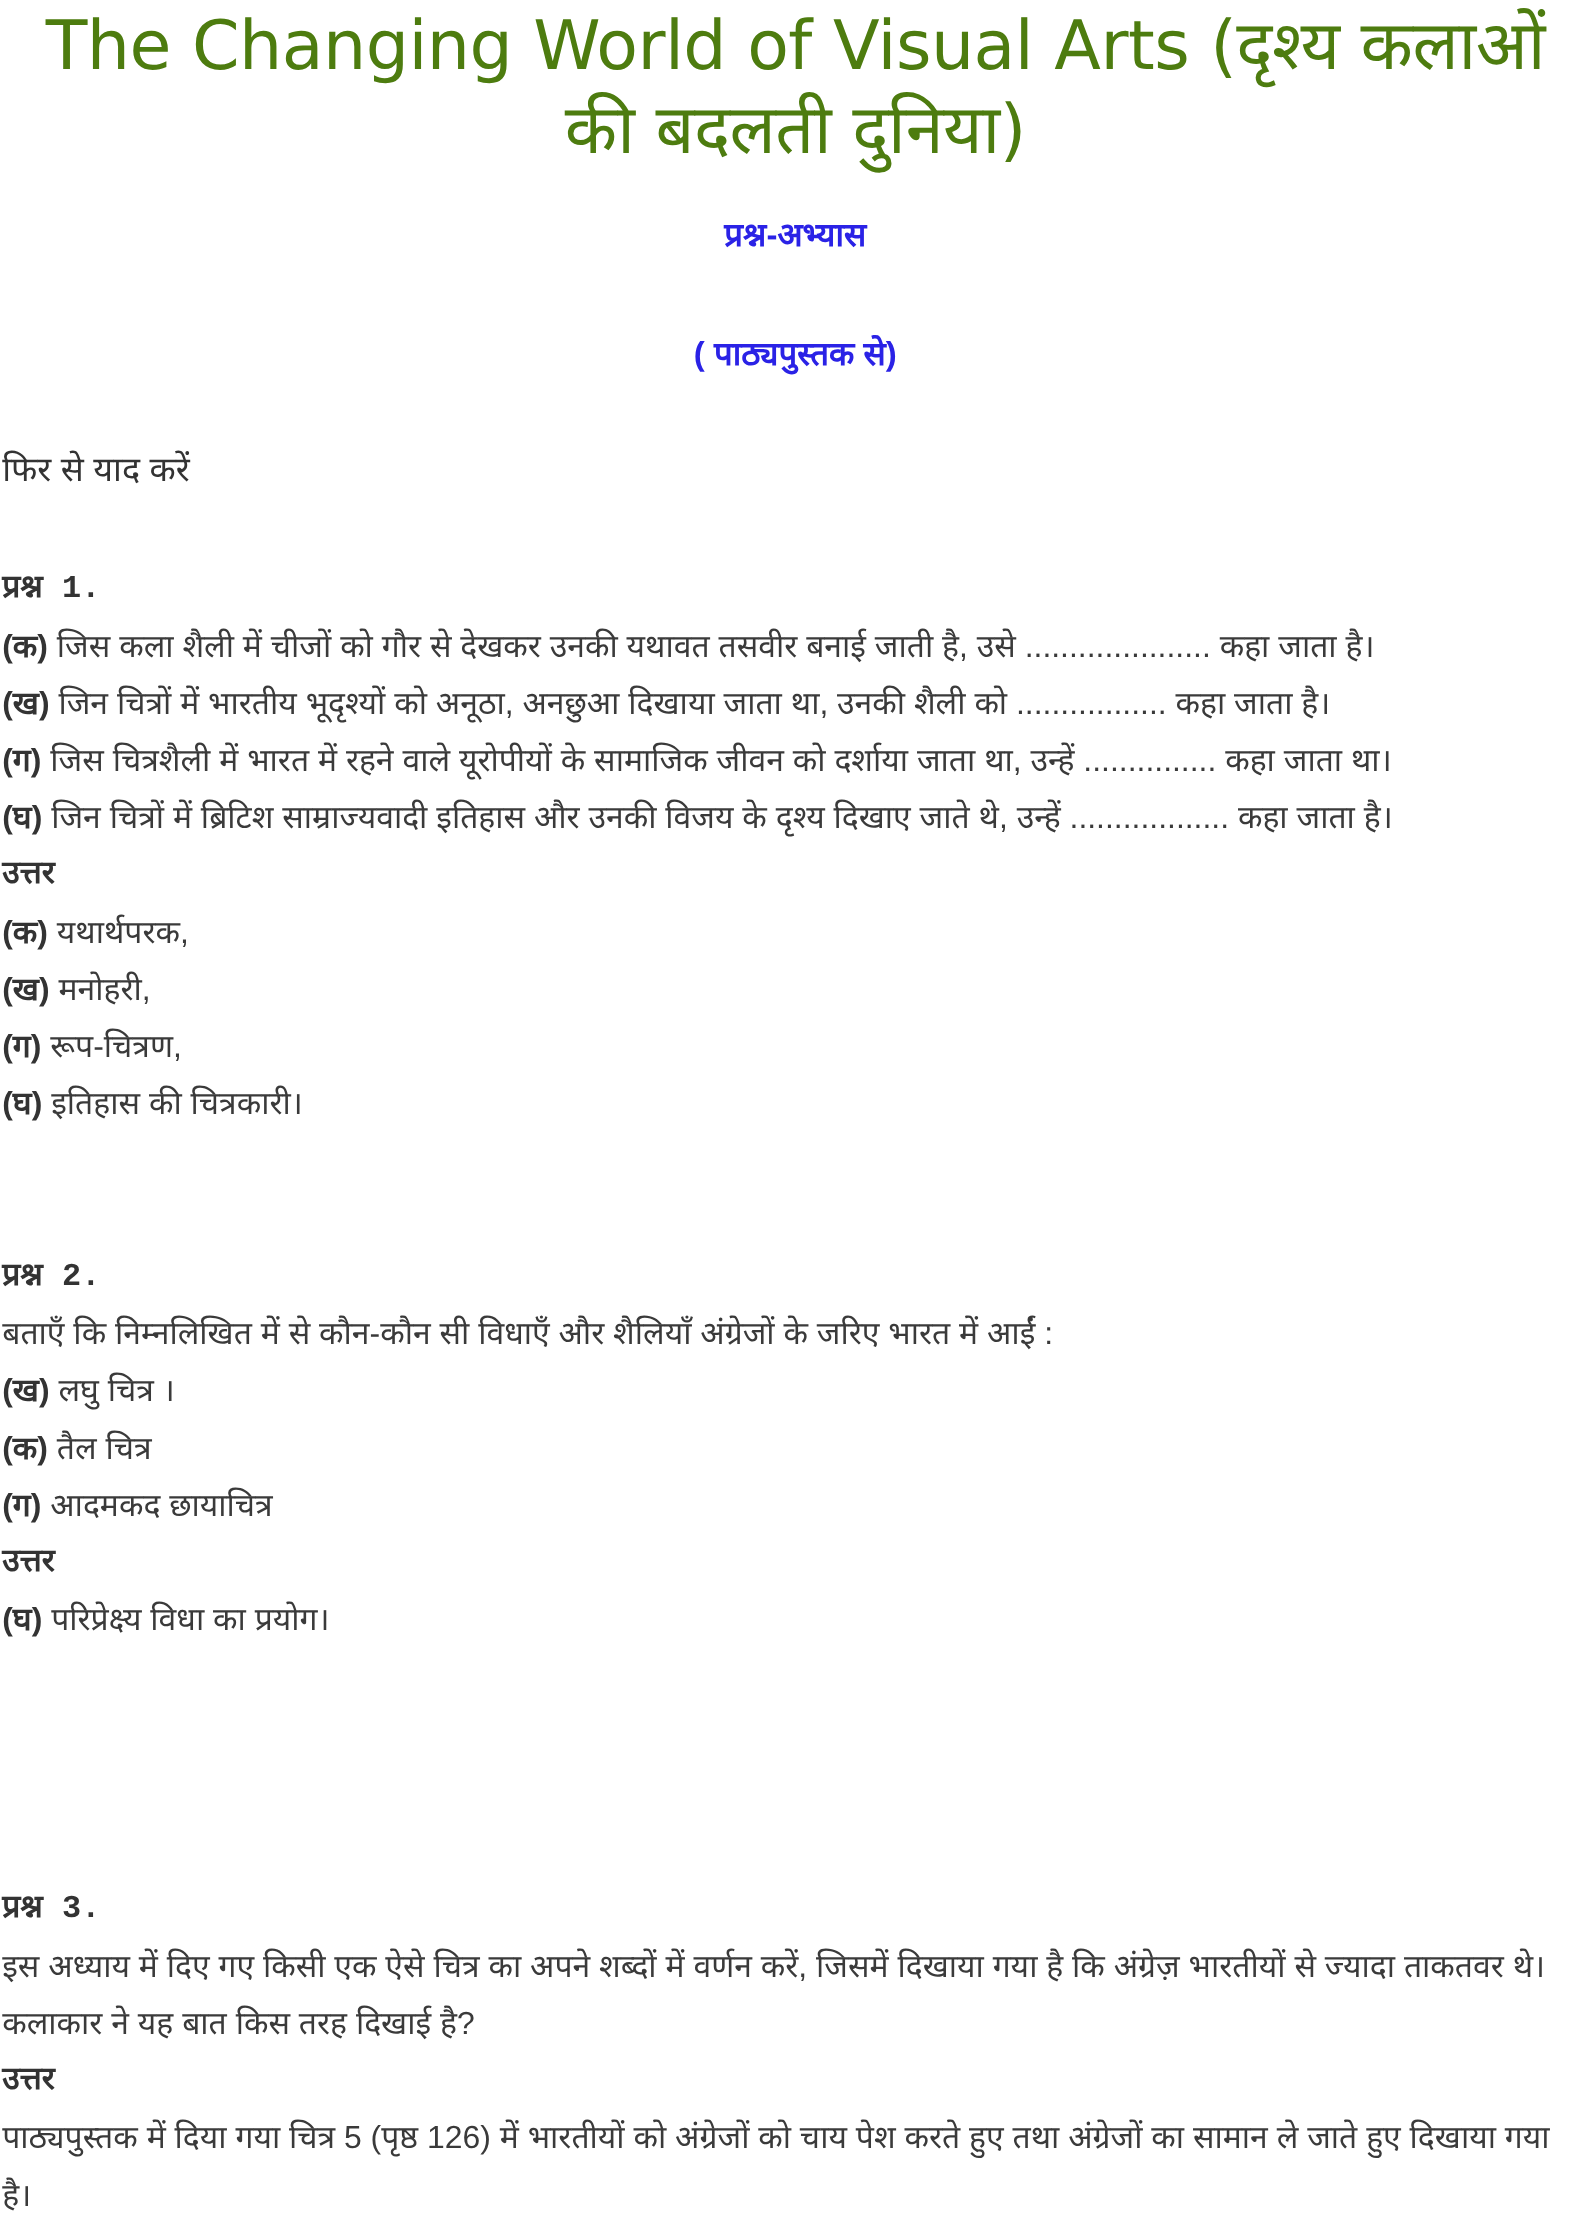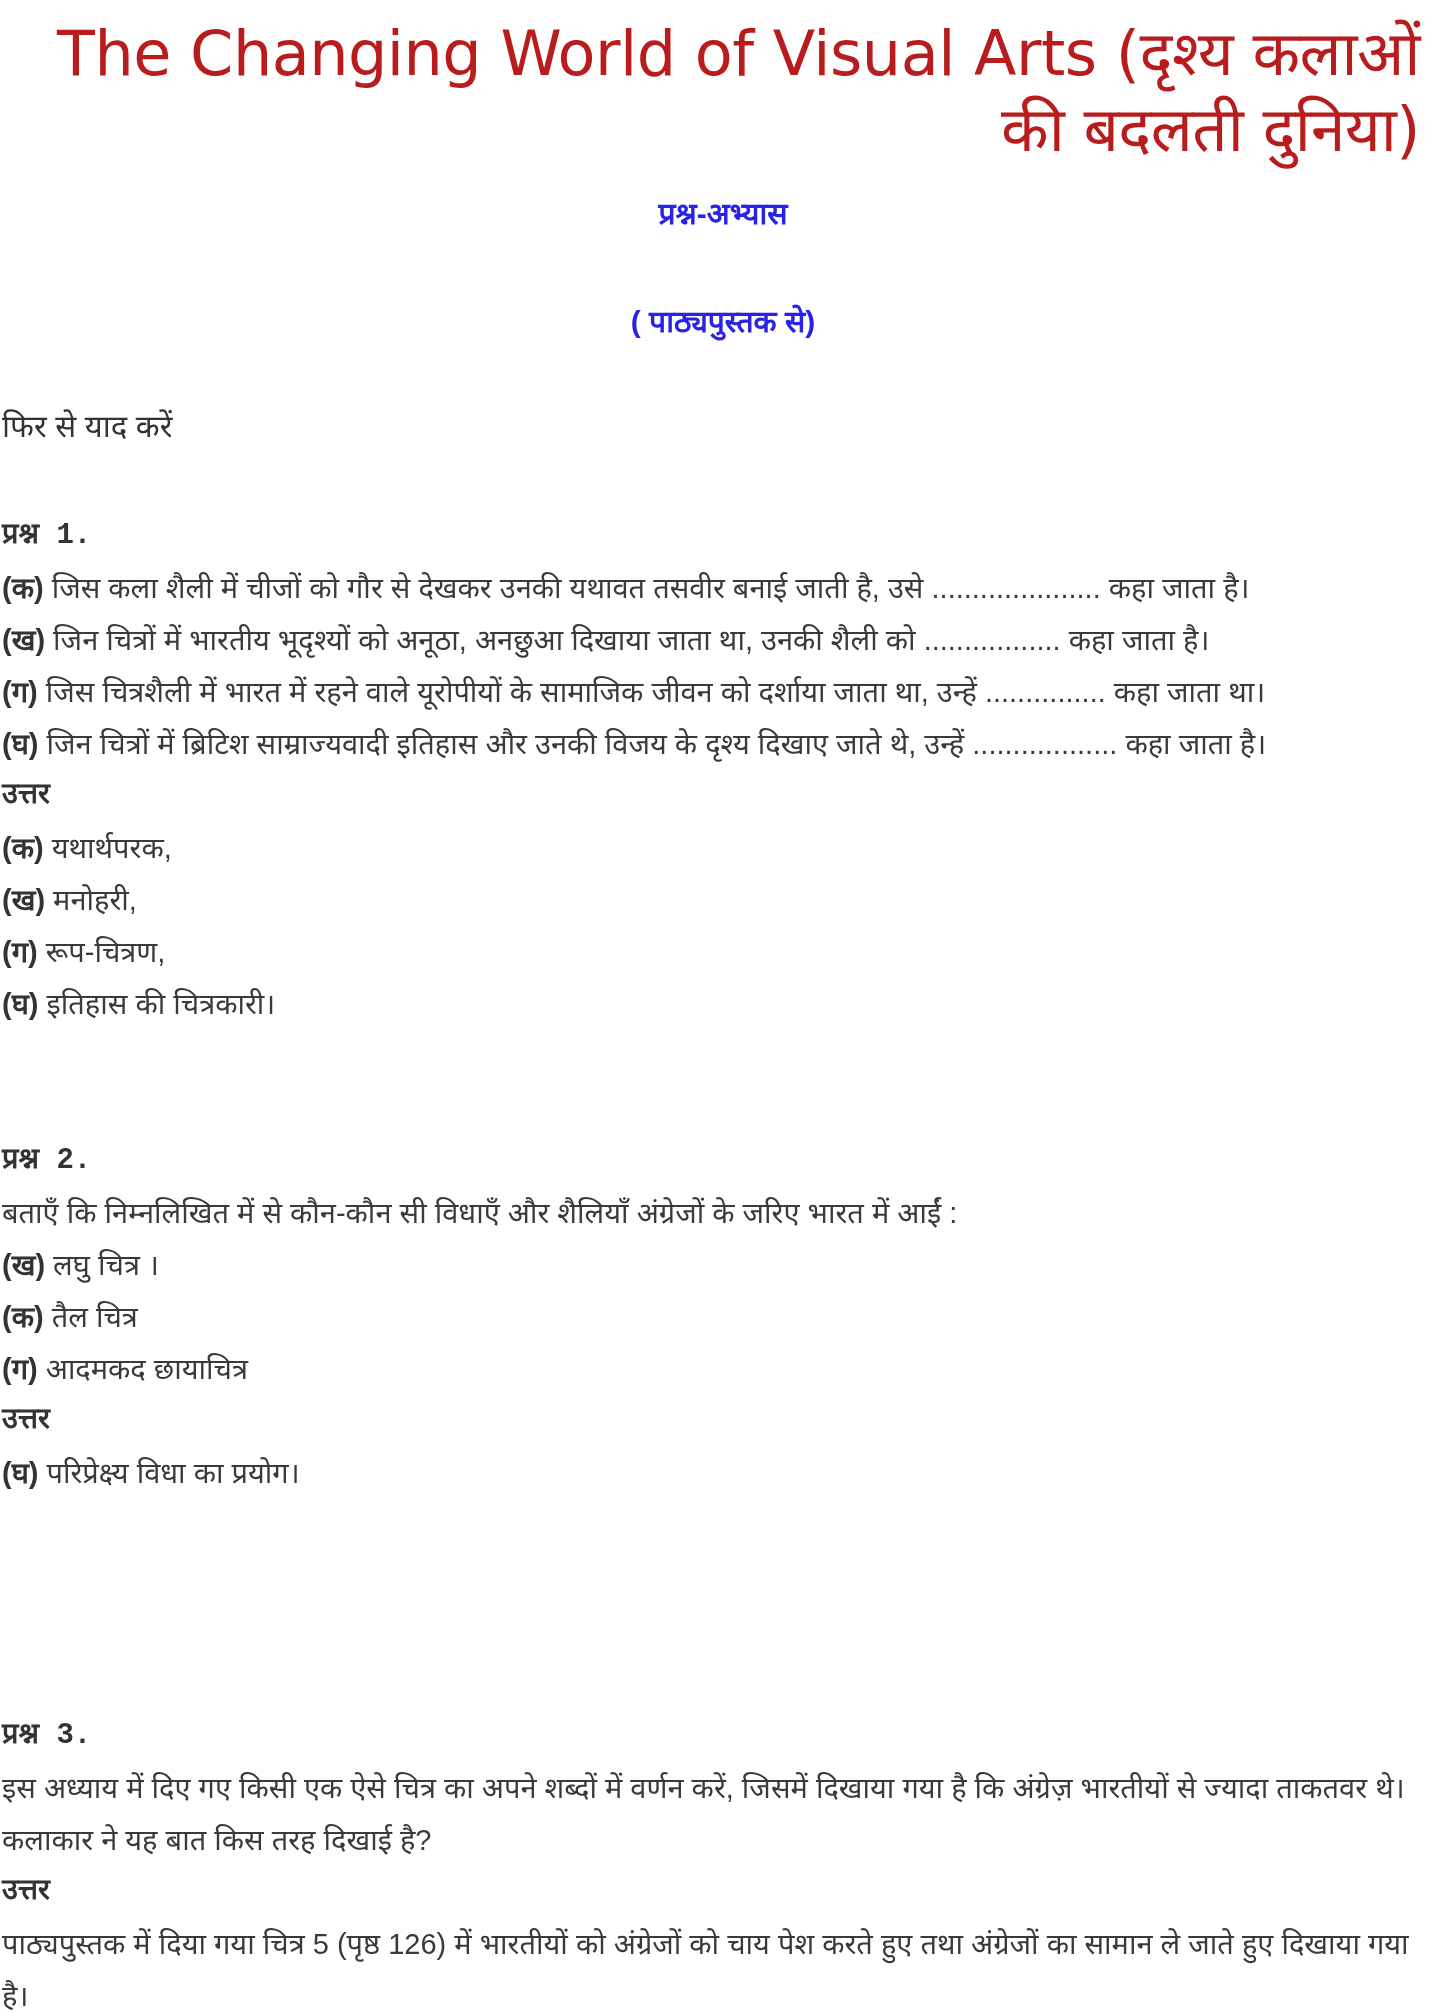--- a/index.html
+++ b/index.html
@@ -13,28 +13,28 @@
       overflow: hidden;
       position: relative;
       font-family: "Liberation Sans", "DejaVu Sans", sans-serif;
       color: #3a3a3a;
     }
     .page {
       position: relative;
       width: 1446px;
     }
     .title {
-      margin: 16px;
+      margin: 4px;
       padding: 0 10px;
-      text-align: right;
+      text-align: center;
       font-family: "DejaVu Sans", "Liberation Sans", sans-serif;
       font-weight: normal;
       font-size: 62px;
       line-height: 76px;
-      color: #b91c1c;
+      color: #4d7c0f;
       letter-spacing: -0.5px;
       position: absolute;
       top: 0;
       left: 0;
       right: 0;
     }
     .subtitle {
       position: absolute;
       left: 0;
       right: 0;

